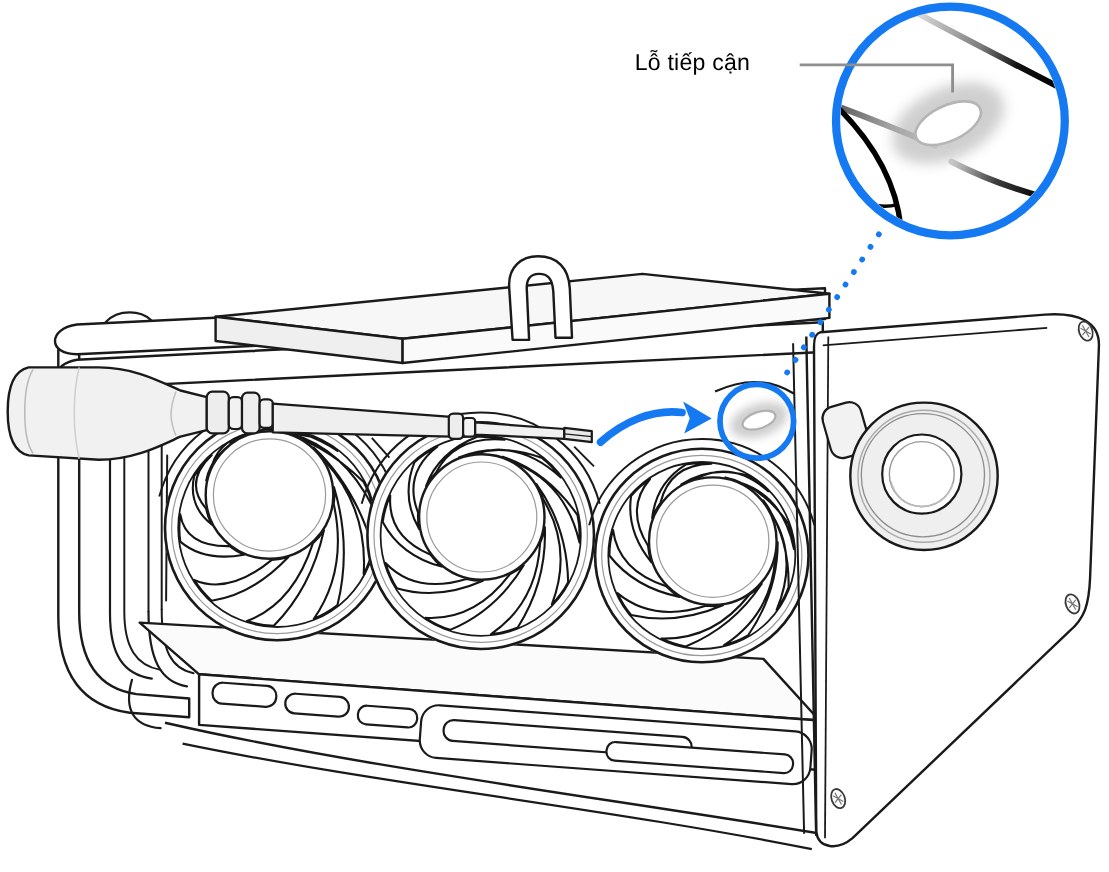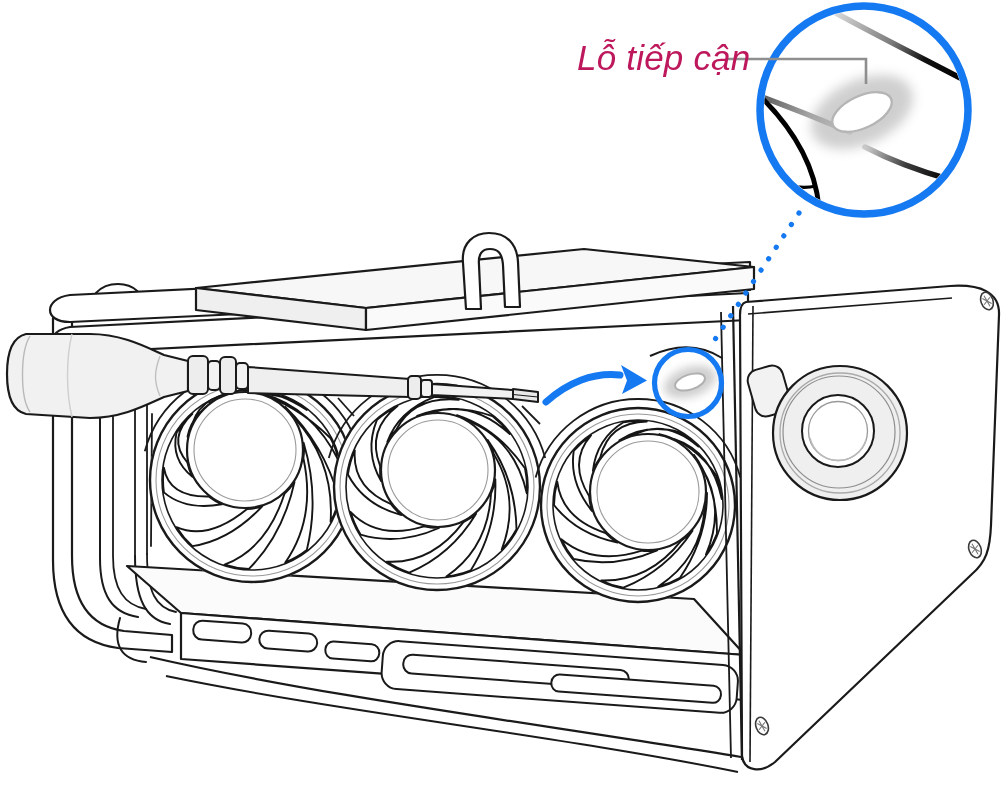--- a/index.html
+++ b/index.html
@@ -1,20 +1,20 @@
 <!DOCTYPE html>
 <html style="--blue: #1579F2; --leader: #8E8E8E; --bg: #FFFFFF;"><head>
 <meta charset="utf-8">
 <style>
   html,body{margin:0;padding:0;background:#fff;}
   .stage{position:relative;width:1008px;height:793px;background:var(--bg,#fff);overflow:hidden;
          font-family:"Liberation Sans","DejaVu Sans",sans-serif;}
   .stage svg{position:absolute;left:0;top:0;}
-  .callout-label{position:absolute;left:577px;top:42px;font-size:35px;line-height:32px;
-                 color:#be185d;letter-spacing:.2px;white-space:nowrap;font-style:italic;}
+  .callout-label{position:absolute;left:577px;top:42px;font-size:21px;line-height:32px;
+                 color:#000000;letter-spacing:.2px;white-space:nowrap;}
   .blue-stroke{stroke:var(--blue,#1579F2);}
   .blue-fill{fill:var(--blue,#1579F2);}
   .gray-stroke{stroke:var(--leader,#8E8E8E);}
 </style>
 </head>
 <body>
 
 <div class="stage">
 <svg width="1008" height="793" viewBox="0 0 1008 793">
   <defs>

